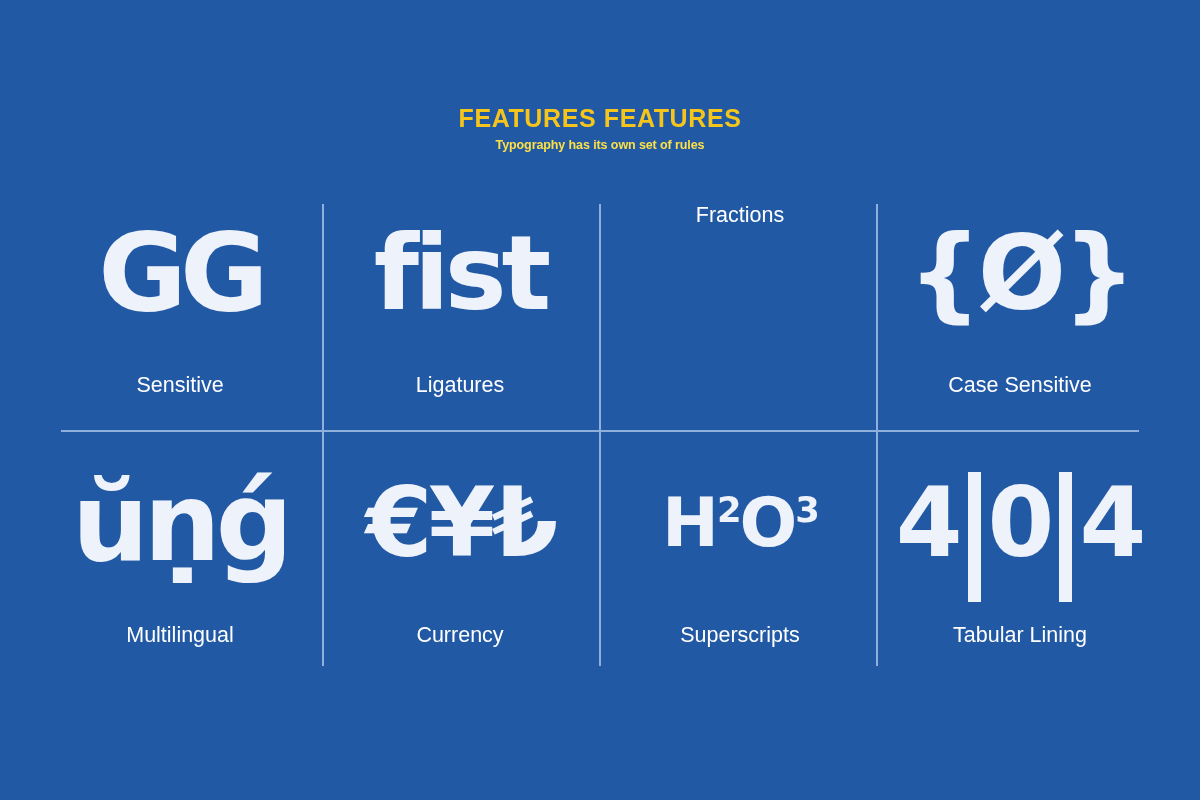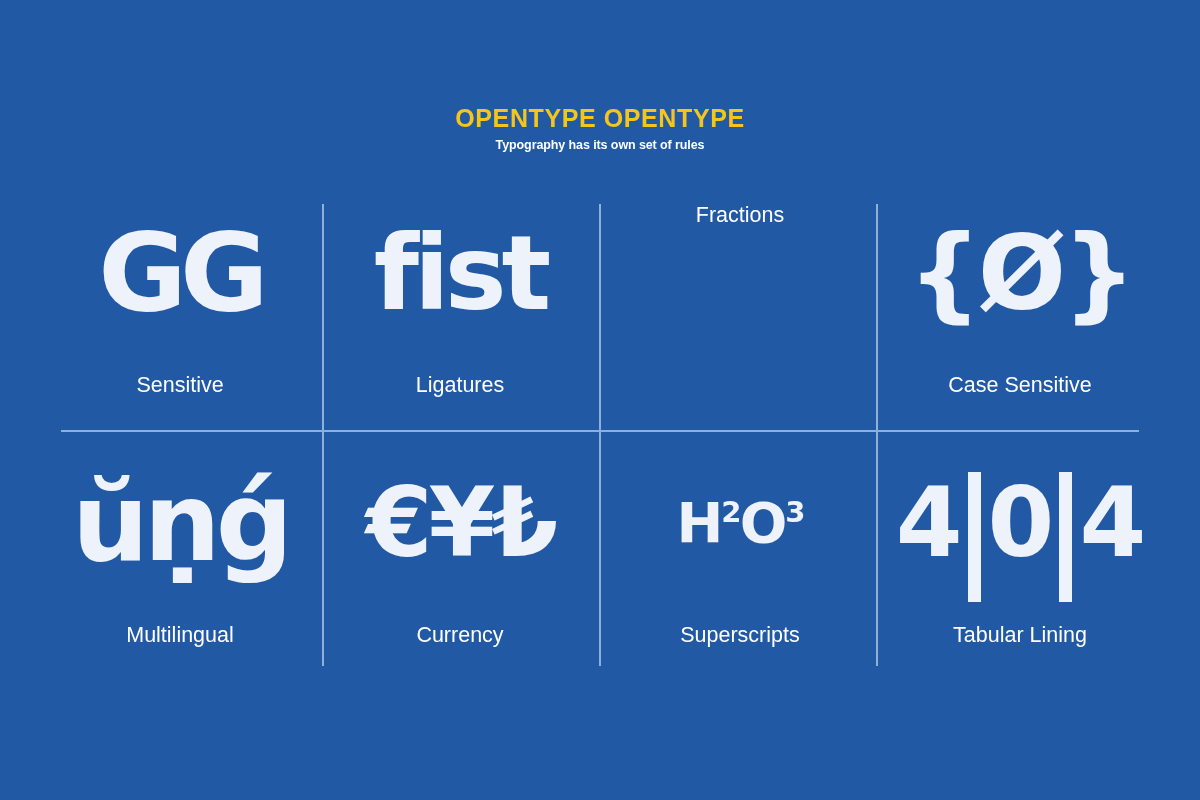--- a/index.html
+++ b/index.html
@@ -41,21 +41,21 @@
     color: #f6c51c;
     line-height: 30px;
     white-space: nowrap;
   }
 
   .header-subtitle {
     margin-top: 4px;
     font-size: 12.5px;
     font-weight: bold;
     letter-spacing: -0.1px;
-    color: #ffffff;
+    color: #fde047;
     line-height: 16px;
     white-space: nowrap;
   }
 
   
   .grid {
     position: absolute;
     top: 188px;
     left: 40px;
     width: 1120px;
@@ -102,21 +102,21 @@
 
   
   .g-alternates { font-size: 108px; letter-spacing: -7px; }
   .g-ligatures  { font-size: 104px; letter-spacing: -5px; }
   .g-fractions  { font-size: 82px;  letter-spacing: -4px; }
   .g-case       { font-size: 104px; letter-spacing: -4px; }
 
   
   .g-multi      { font-size: 108px; letter-spacing: -5px; }
   .g-currency   { font-size: 96px;  letter-spacing: -4px; }
-  .g-super      { font-size: 56px;  letter-spacing: -2px; }
+  .g-super      { font-size: 68px;  letter-spacing: -2px; }
   .g-tabular    { font-size: 96px;  letter-spacing: -2px; }
 
   .sup {
     font-size: 0.52em;
     vertical-align: super;
     line-height: 0;
   }
 
   .bar {
     display: inline-block;
@@ -151,21 +151,21 @@
     height: 2px;
     background: #8fb0da;
   }
 </style>
 </head>
 <body>
 
 <div class="page">
 
   <div class="header">
-    <div class="header-title">OPENTYPE OPENTYPE</div>
+    <div class="header-title">FEATURES FEATURES</div>
     <div class="header-subtitle">Typography has its own set of rules</div>
   </div>
 
   <div class="v-divider v1"></div>
   <div class="v-divider v2"></div>
   <div class="v-divider v3"></div>
   <div class="h-divider"></div>
 
   <div class="grid">
 

